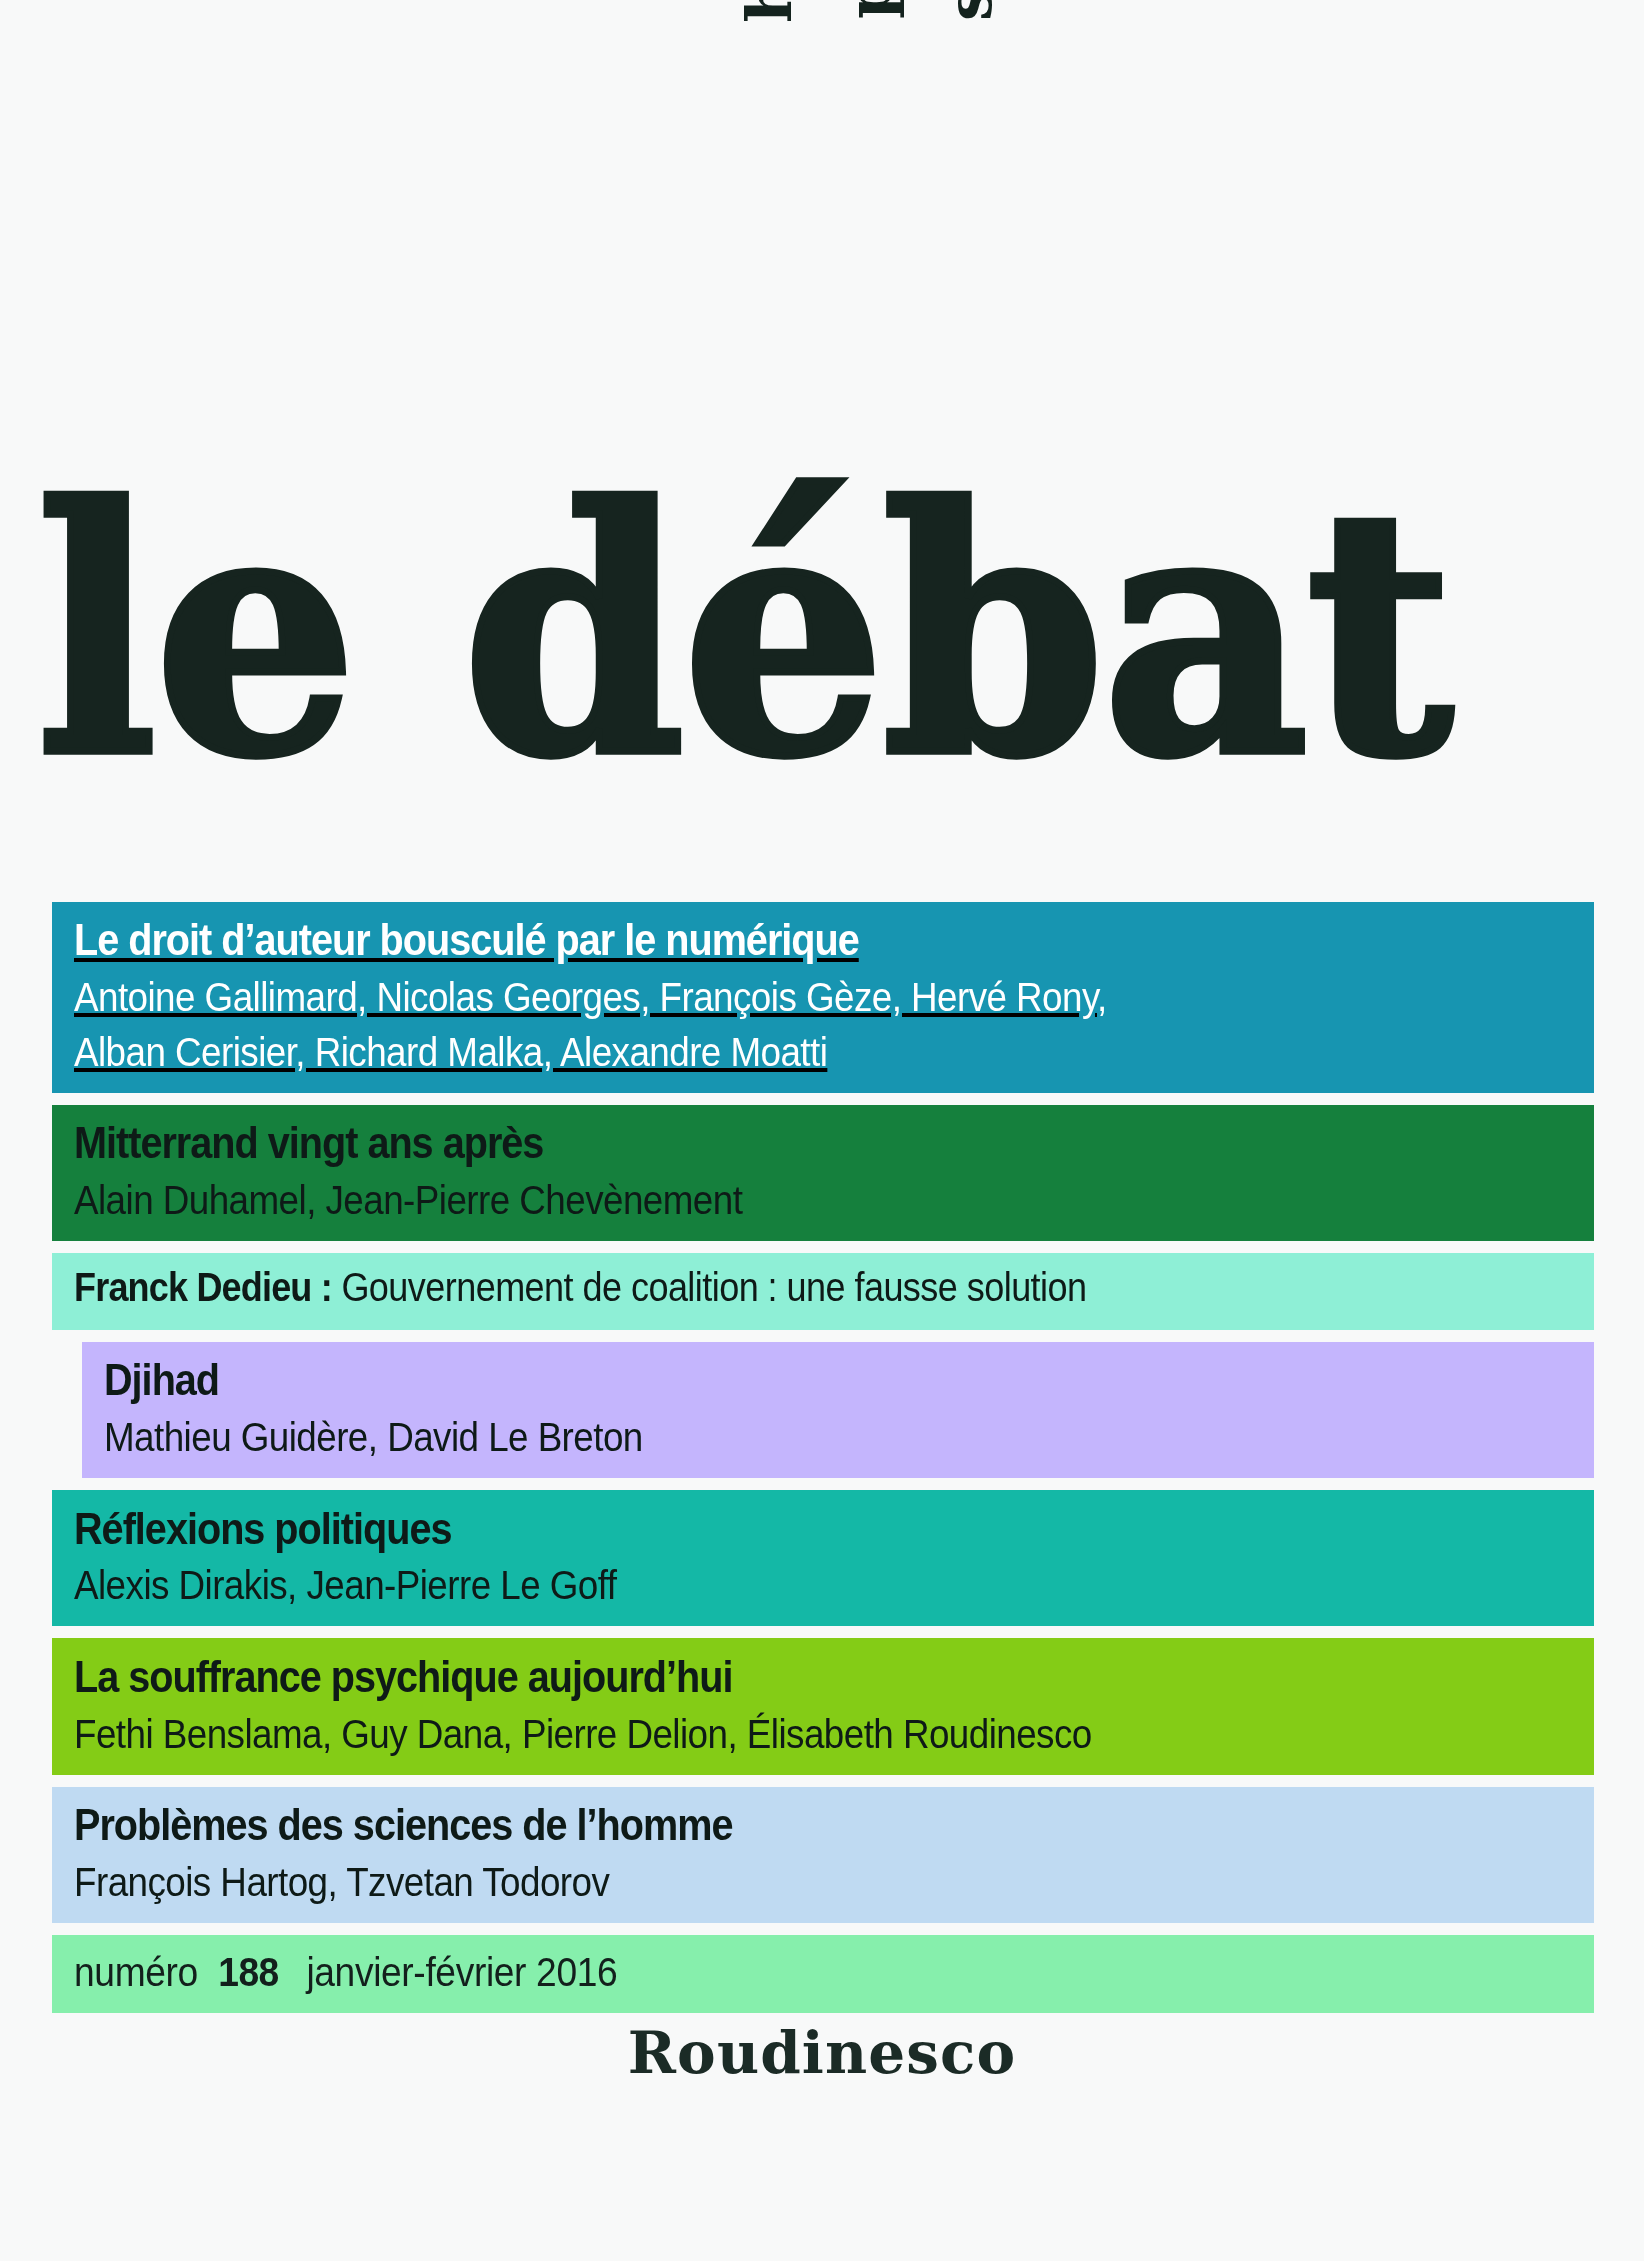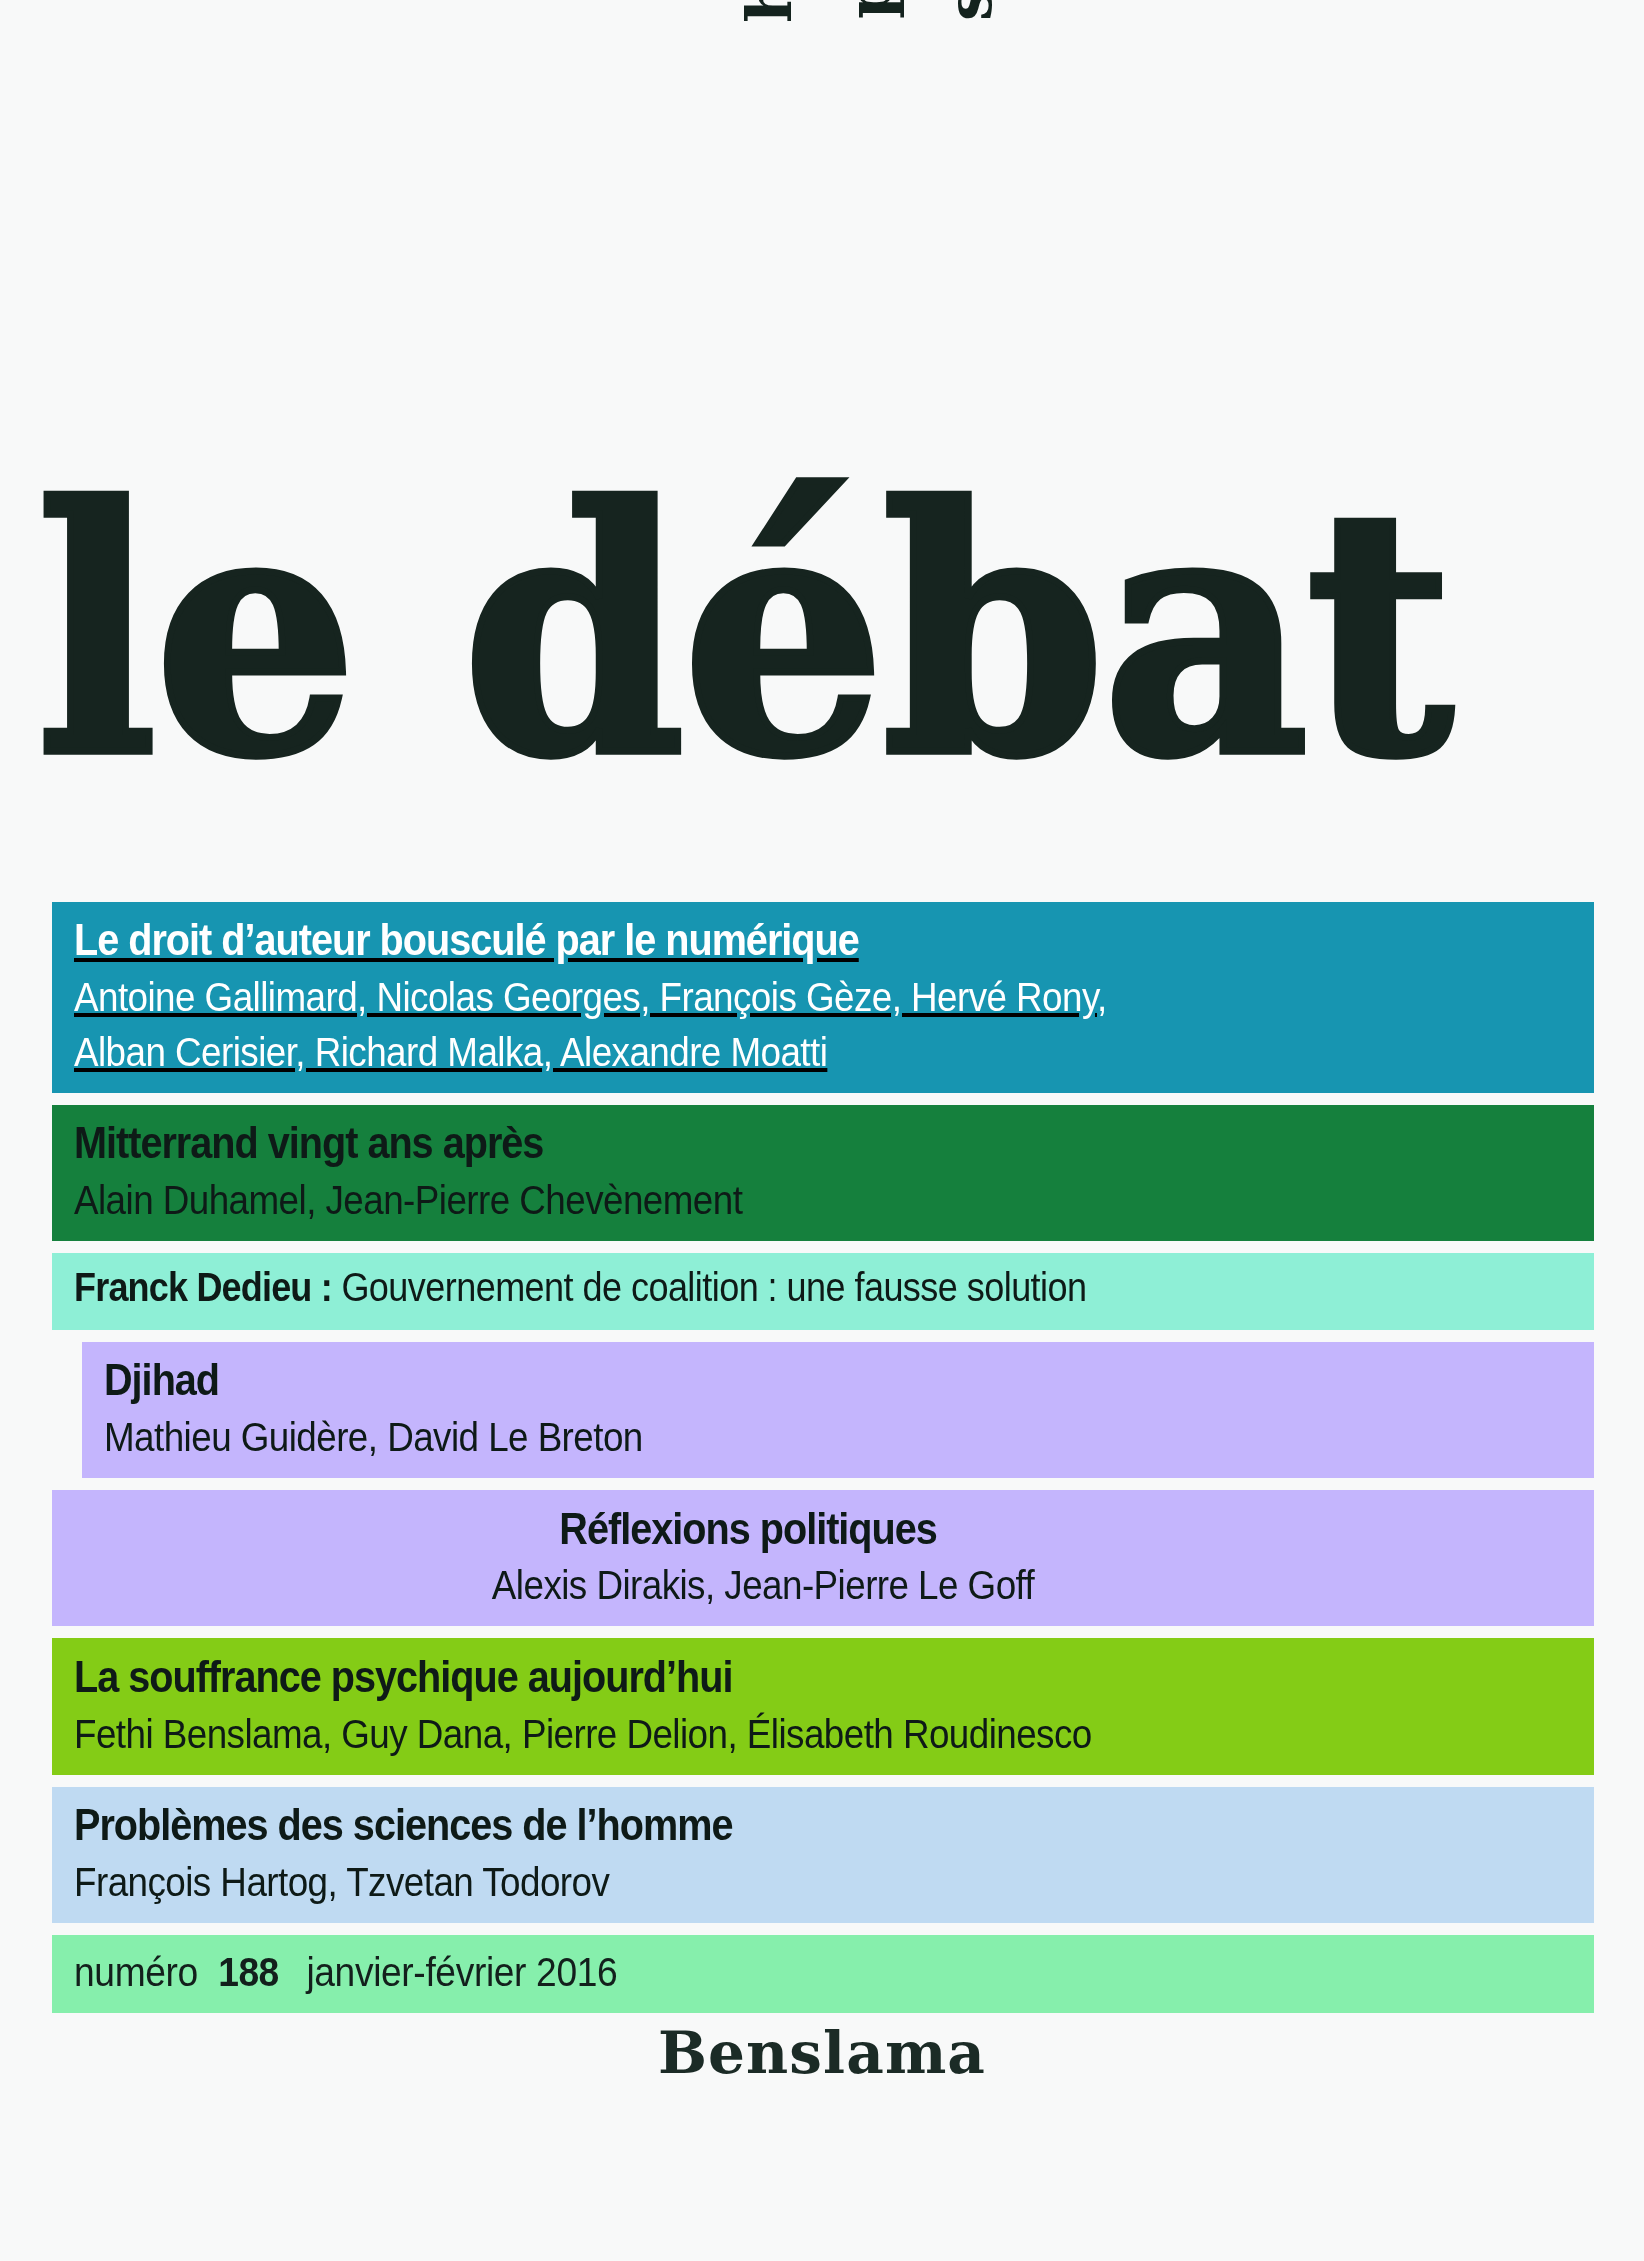--- a/index.html
+++ b/index.html
@@ -193,21 +193,21 @@
       </div>
     </div>
 
     <div class="band" style="background-color: #c4b5fd; margin-left: 30px;">
       <div class="band-title txt-dark">Djihad</div>
       <div class="band-authors txt-dark">
         <span class="line">Mathieu Guidère, David Le Breton</span>
       </div>
     </div>
 
-    <div class="band" style="background-color: #c4b5fd; text-align: center;">
+    <div class="band" style="background-color: #14b8a6;">
       <div class="band-title txt-dark">Réflexions politiques</div>
       <div class="band-authors txt-dark">
         <span class="line">Alexis Dirakis, Jean-Pierre Le Goff</span>
       </div>
     </div>
 
     <div class="band" style="background-color: #84cc16;">
       <div class="band-title txt-dark">La souffrance psychique aujourd’hui</div>
       <div class="band-authors txt-dark">
         <span class="line">Fethi Benslama, Guy Dana, Pierre Delion, Élisabeth Roudinesco</span>
@@ -222,16 +222,16 @@
     </div>
 
     <div class="band" style="padding-top: 15px; padding-bottom: 18px; margin-top: 4.4px; background-color: #86efac;">
       <div class="band-issue">
         <span>numéro</span><span class="num">188</span><span class="date">janvier-février 2016</span>
       </div>
     </div>
 
   </div>
 
-  <div class="publisher">Benslama</div>
+  <div class="publisher">Roudinesco</div>
 
 </div>
 
 
 </body></html>

